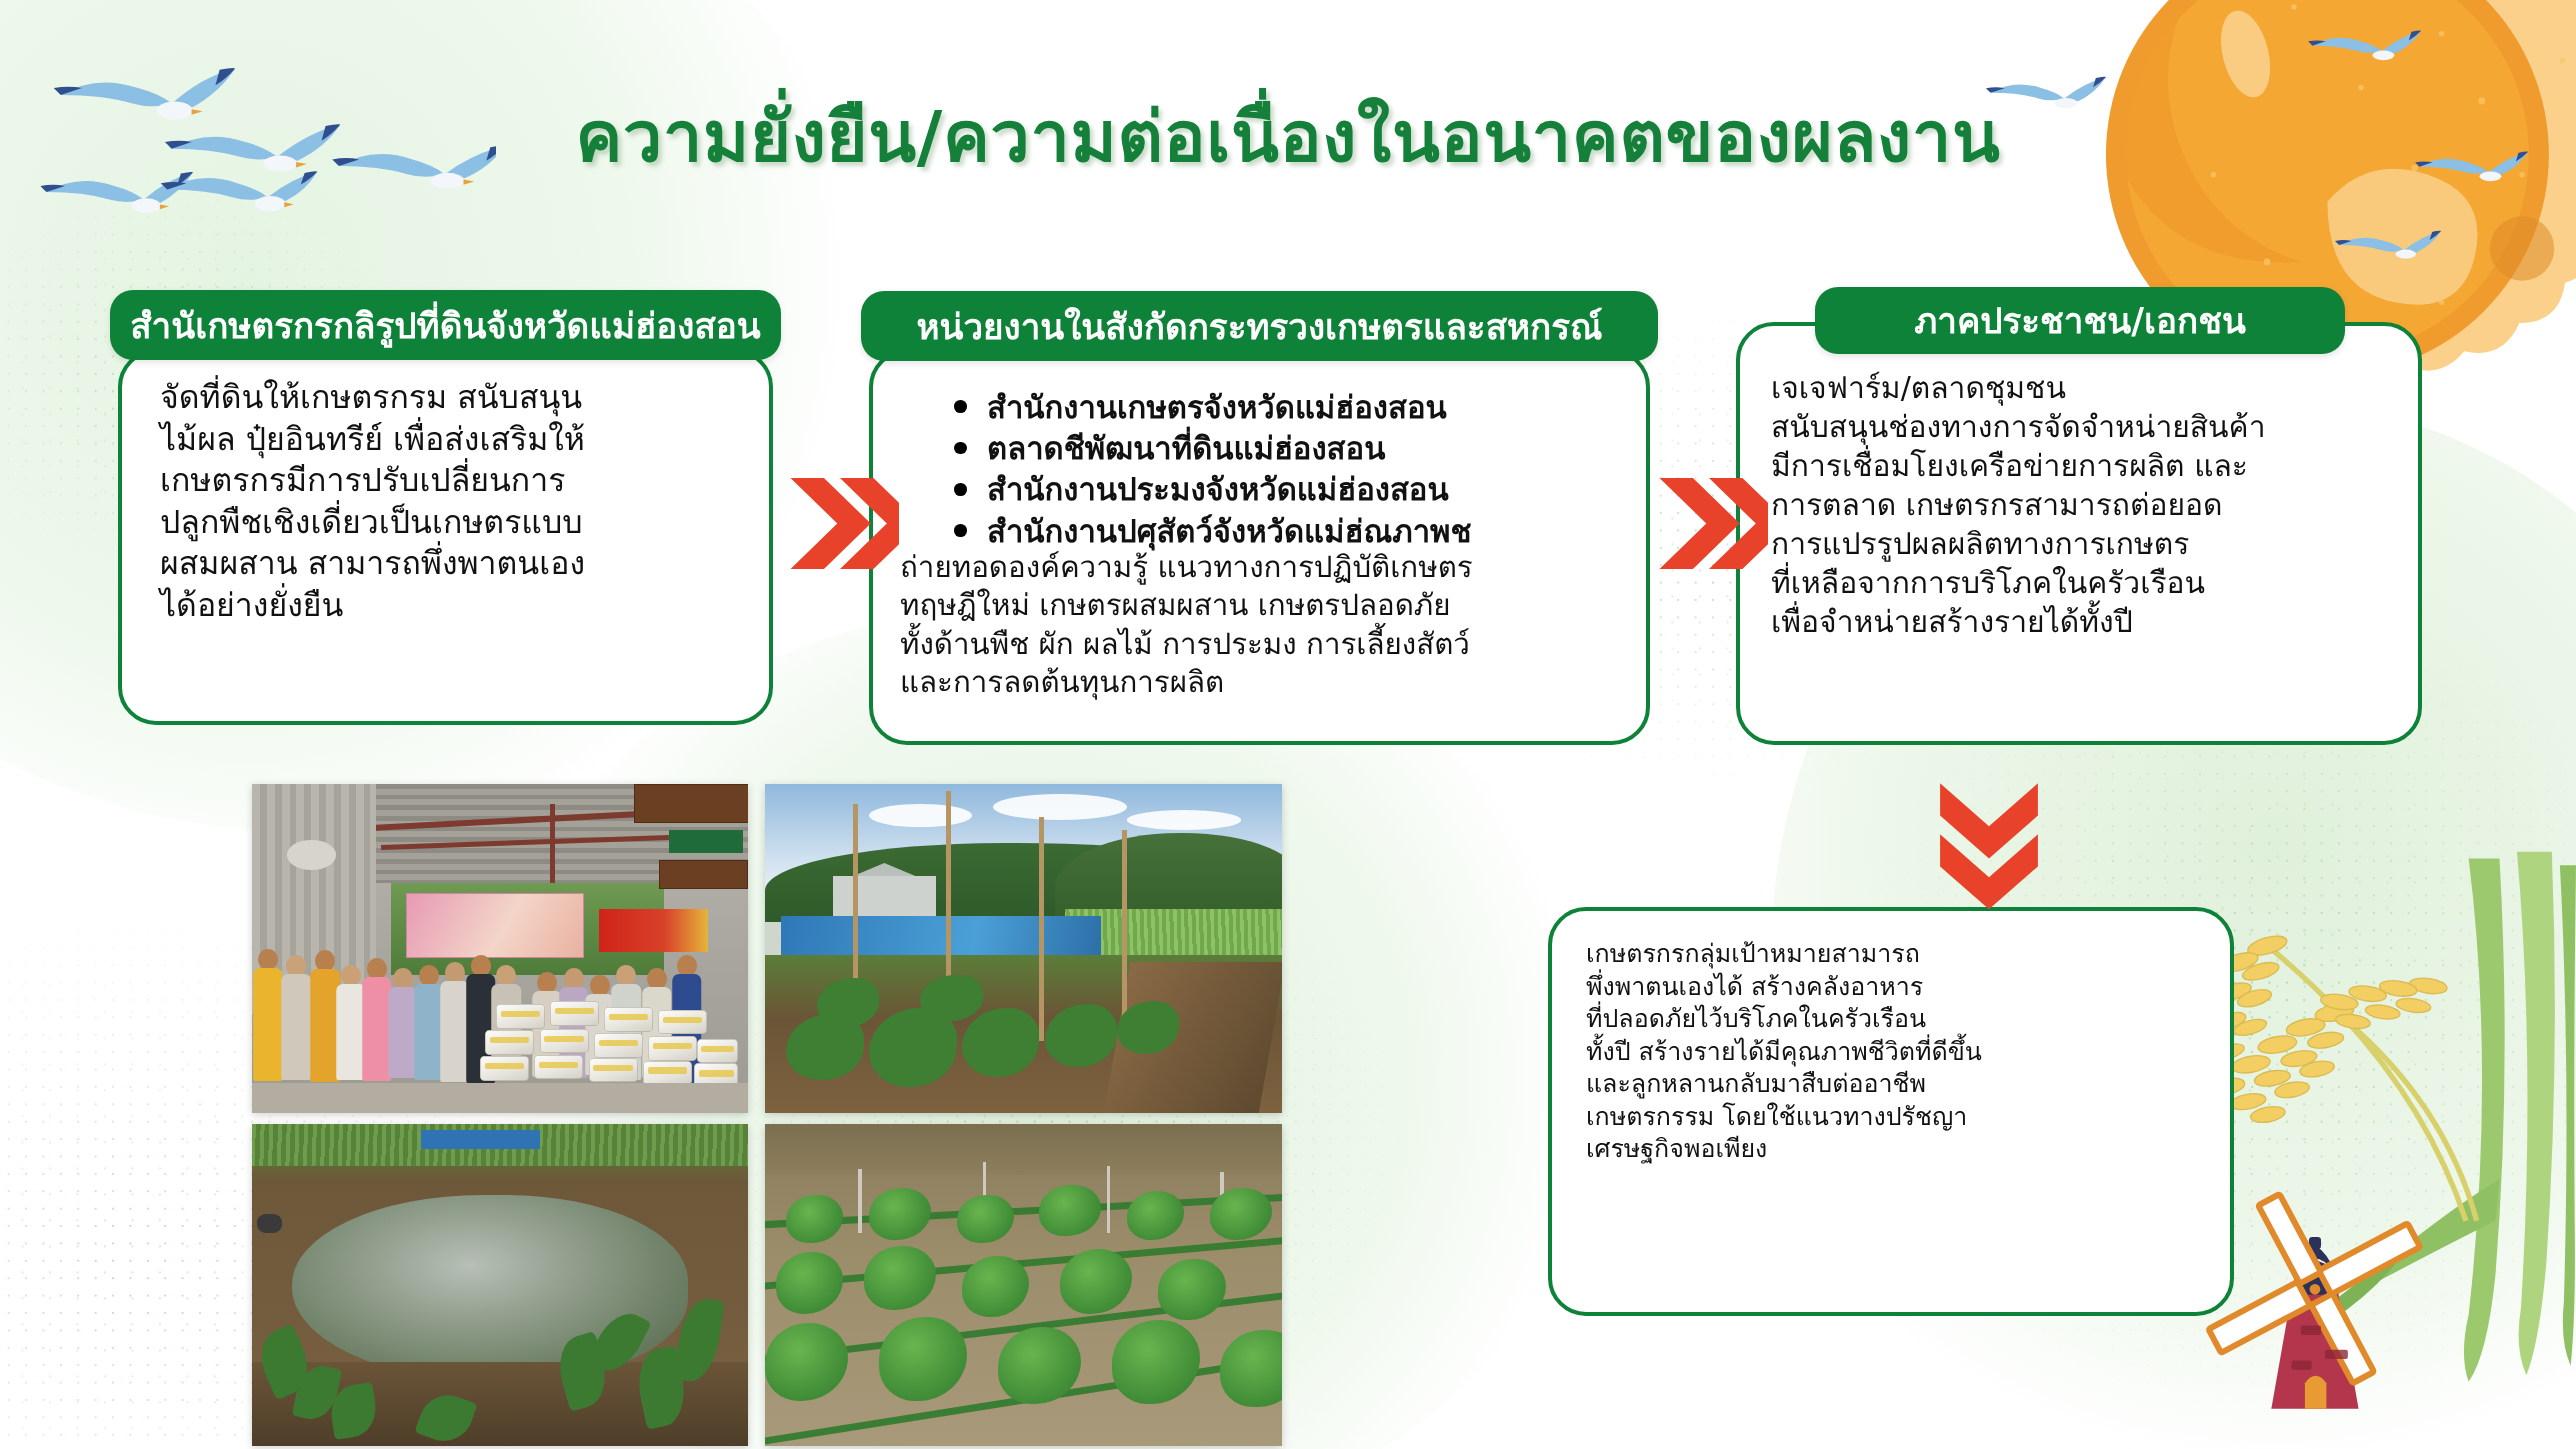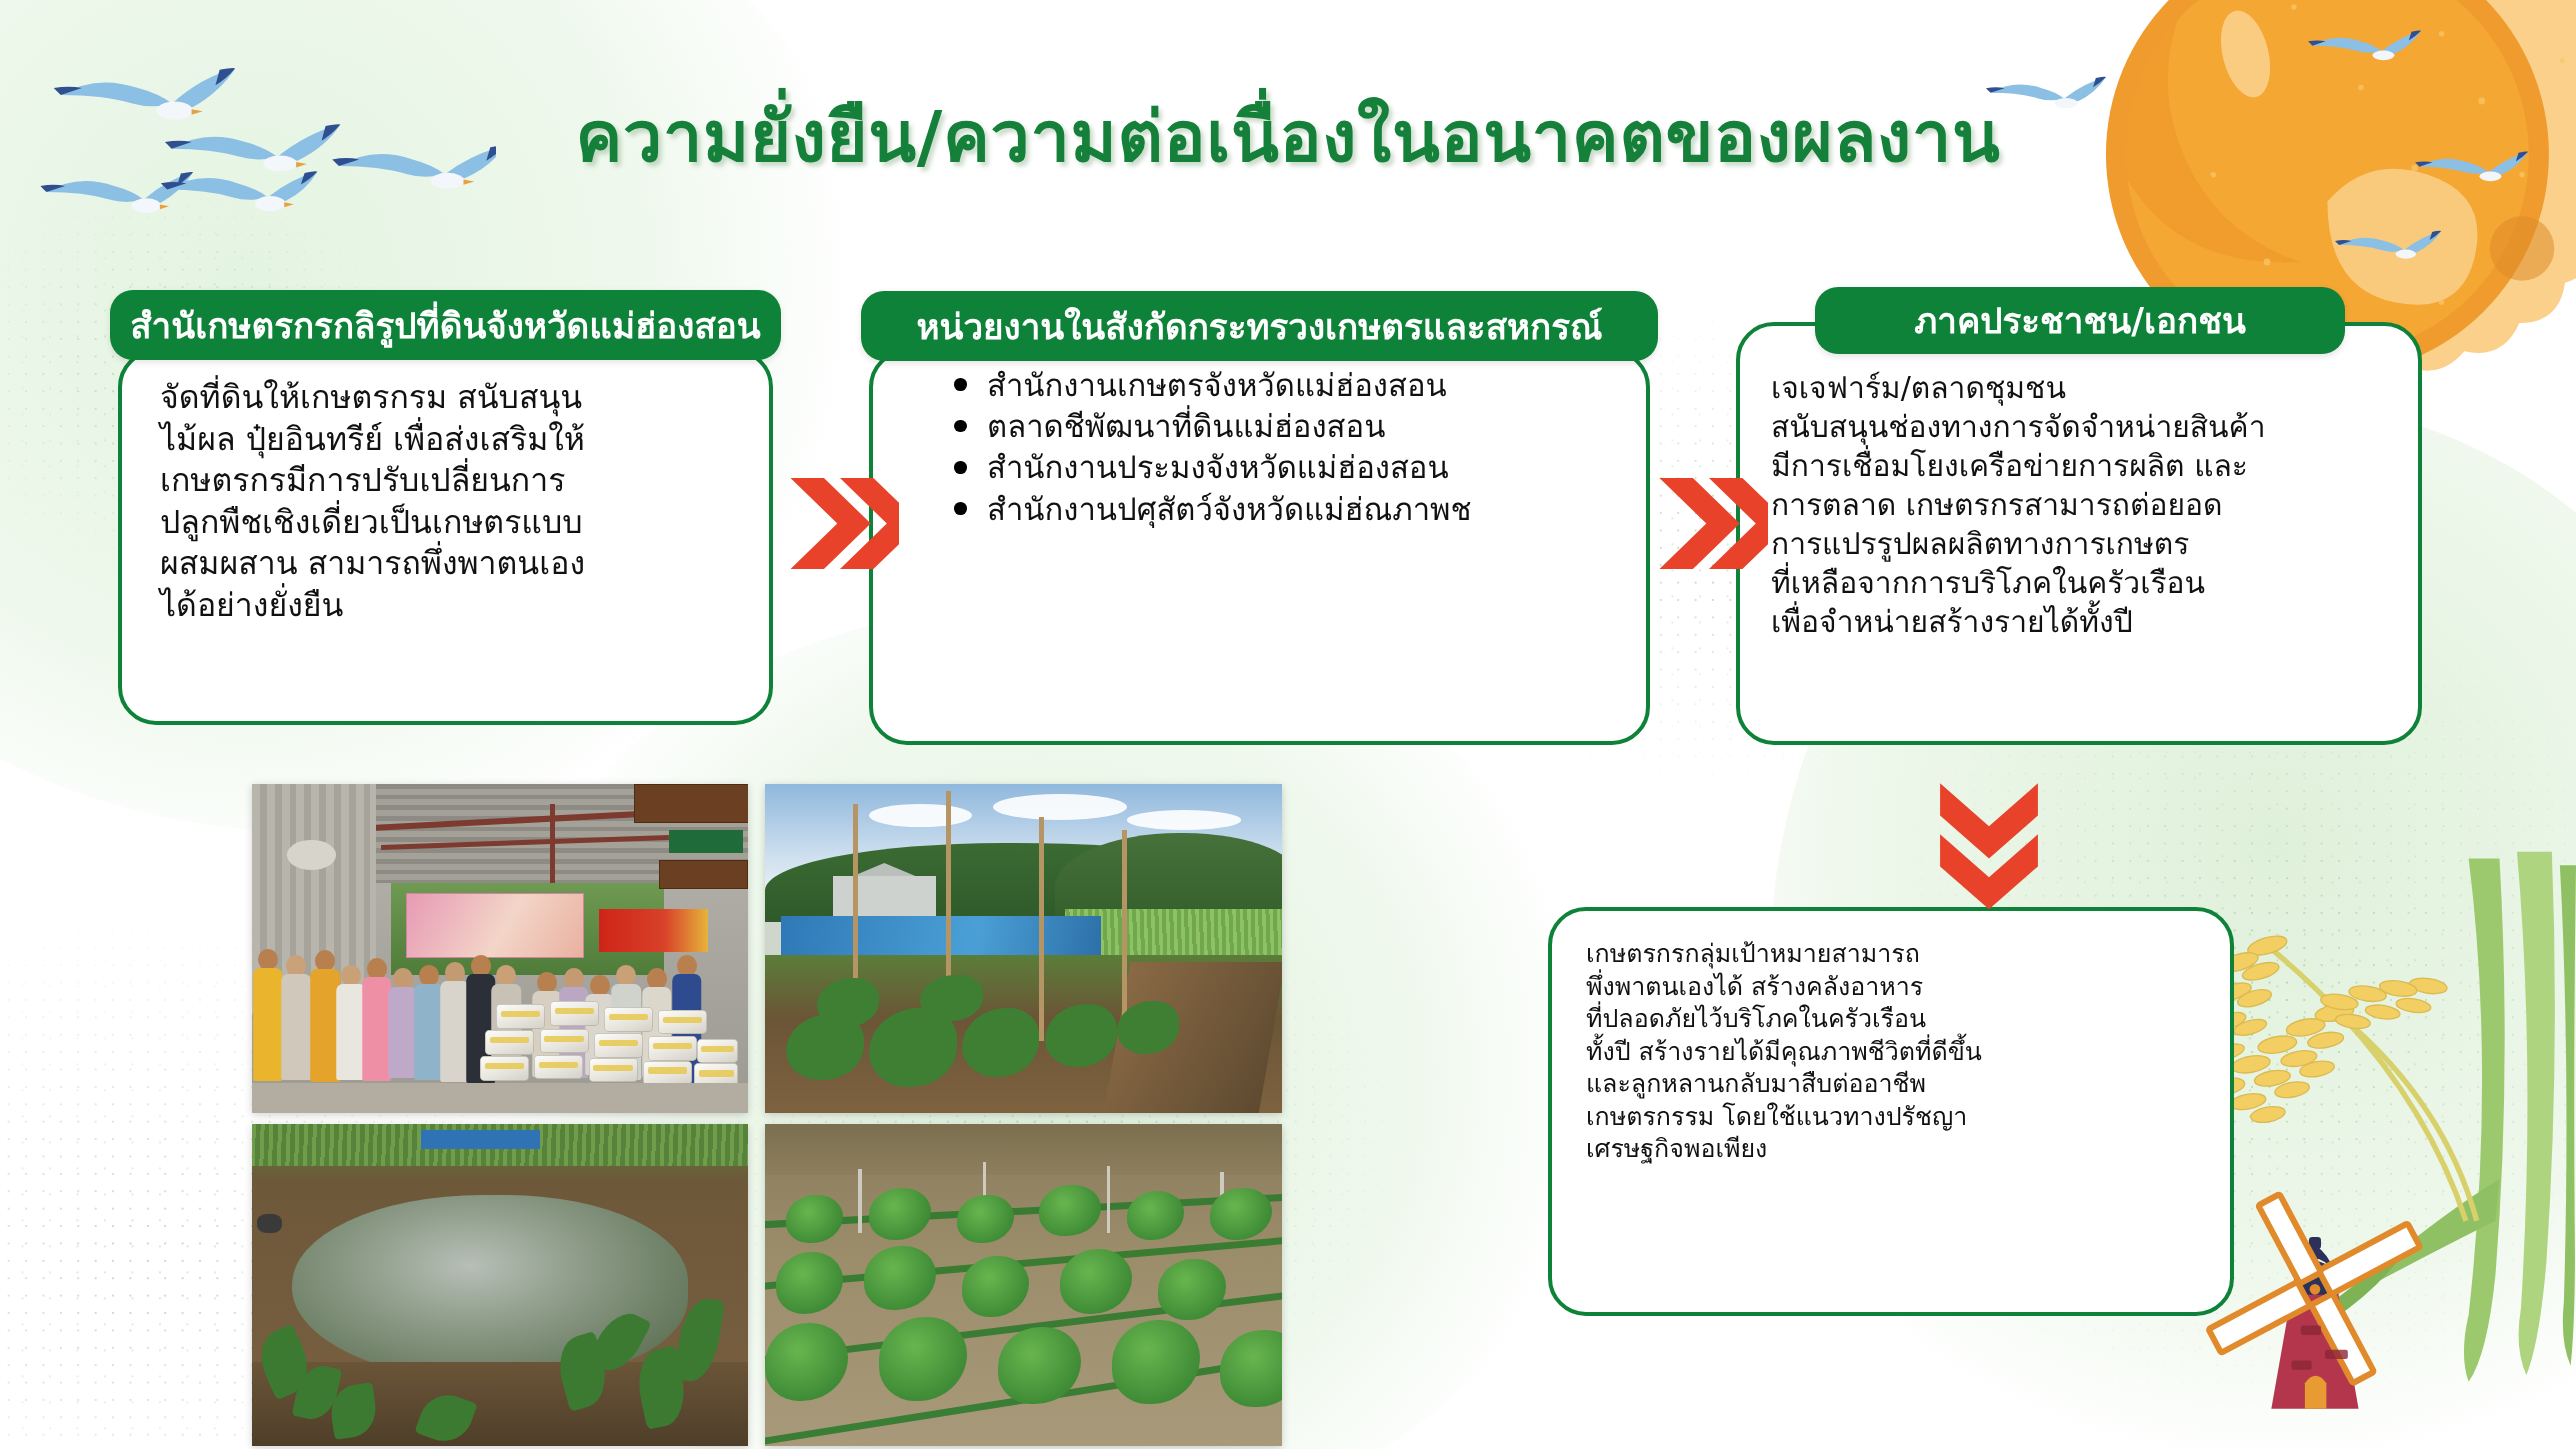--- a/index.html
+++ b/index.html
@@ -429,26 +429,30 @@
 <div class="box-header" style="left:110px; top:290px; height:70px; width:671px;">สำนัเกษตรกรกลิรูปที่ดินจังหวัดแม่ฮ่องสอน</div>
 
 <div class="chev" style="left:785px; top:470px;">
   <svg width="114" height="107" viewBox="0 0 170 160">
     <path d="M8 12 L58 12 L128 80 L58 148 L8 148 L78 80 Z" fill="#E8432A"></path>
     <path d="M82 12 L132 12 L202 80 L132 148 L82 148 L152 80 Z" fill="#E8432A"></path>
   </svg>
 </div>
 
 <div class="box-body" style="left:869px; top:349px; width:781px; height:396px;">
-  <ul class="bullet-list" style="left:76px; top:12px; width:684px;">
+  <ul class="bullet-list" style="left:76px; top:34px; width:684px;font-weight:bold;">
     <li>สำนักงานเกษตรจังหวัดแม่ฮ่องสอน</li>
     <li>ตลาดชีพัฒนาที่ดินแม่ฮ่องสอน</li>
     <li>สำนักงานประมงจังหวัดแม่ฮ่องสอน</li>
     <li>สำนักงานปศุสัตว์จังหวัดแม่ฮ่ณภาพช</li>
   </ul>
+  <div class="box-text" style="left:27px; top:195px; width:731px; font-size:29.5px;">ถ่ายทอดองค์ความรู้ แนวทางการปฏิบัติเกษตร
+ทฤษฎีใหม่ เกษตรผสมผสาน เกษตรปลอดภัย
+ทั้งด้านพืช ผัก ผลไม้ การประมง การเลี้ยงสัตว์
+และการลดต้นทุนการผลิต</div>
 </div>
 <div class="box-header" style="left:861px; top:291px; height:70px; width:797px;">หน่วยงานในสังกัดกระทรวงเกษตรและสหกรณ์</div>
 
 <div class="chev" style="left:1654px; top:470px;">
   <svg width="114" height="107" viewBox="0 0 170 160">
     <path d="M8 12 L58 12 L128 80 L58 148 L8 148 L78 80 Z" fill="#E8432A"></path>
     <path d="M82 12 L132 12 L202 80 L132 148 L82 148 L152 80 Z" fill="#E8432A"></path>
   </svg>
 </div>
 

